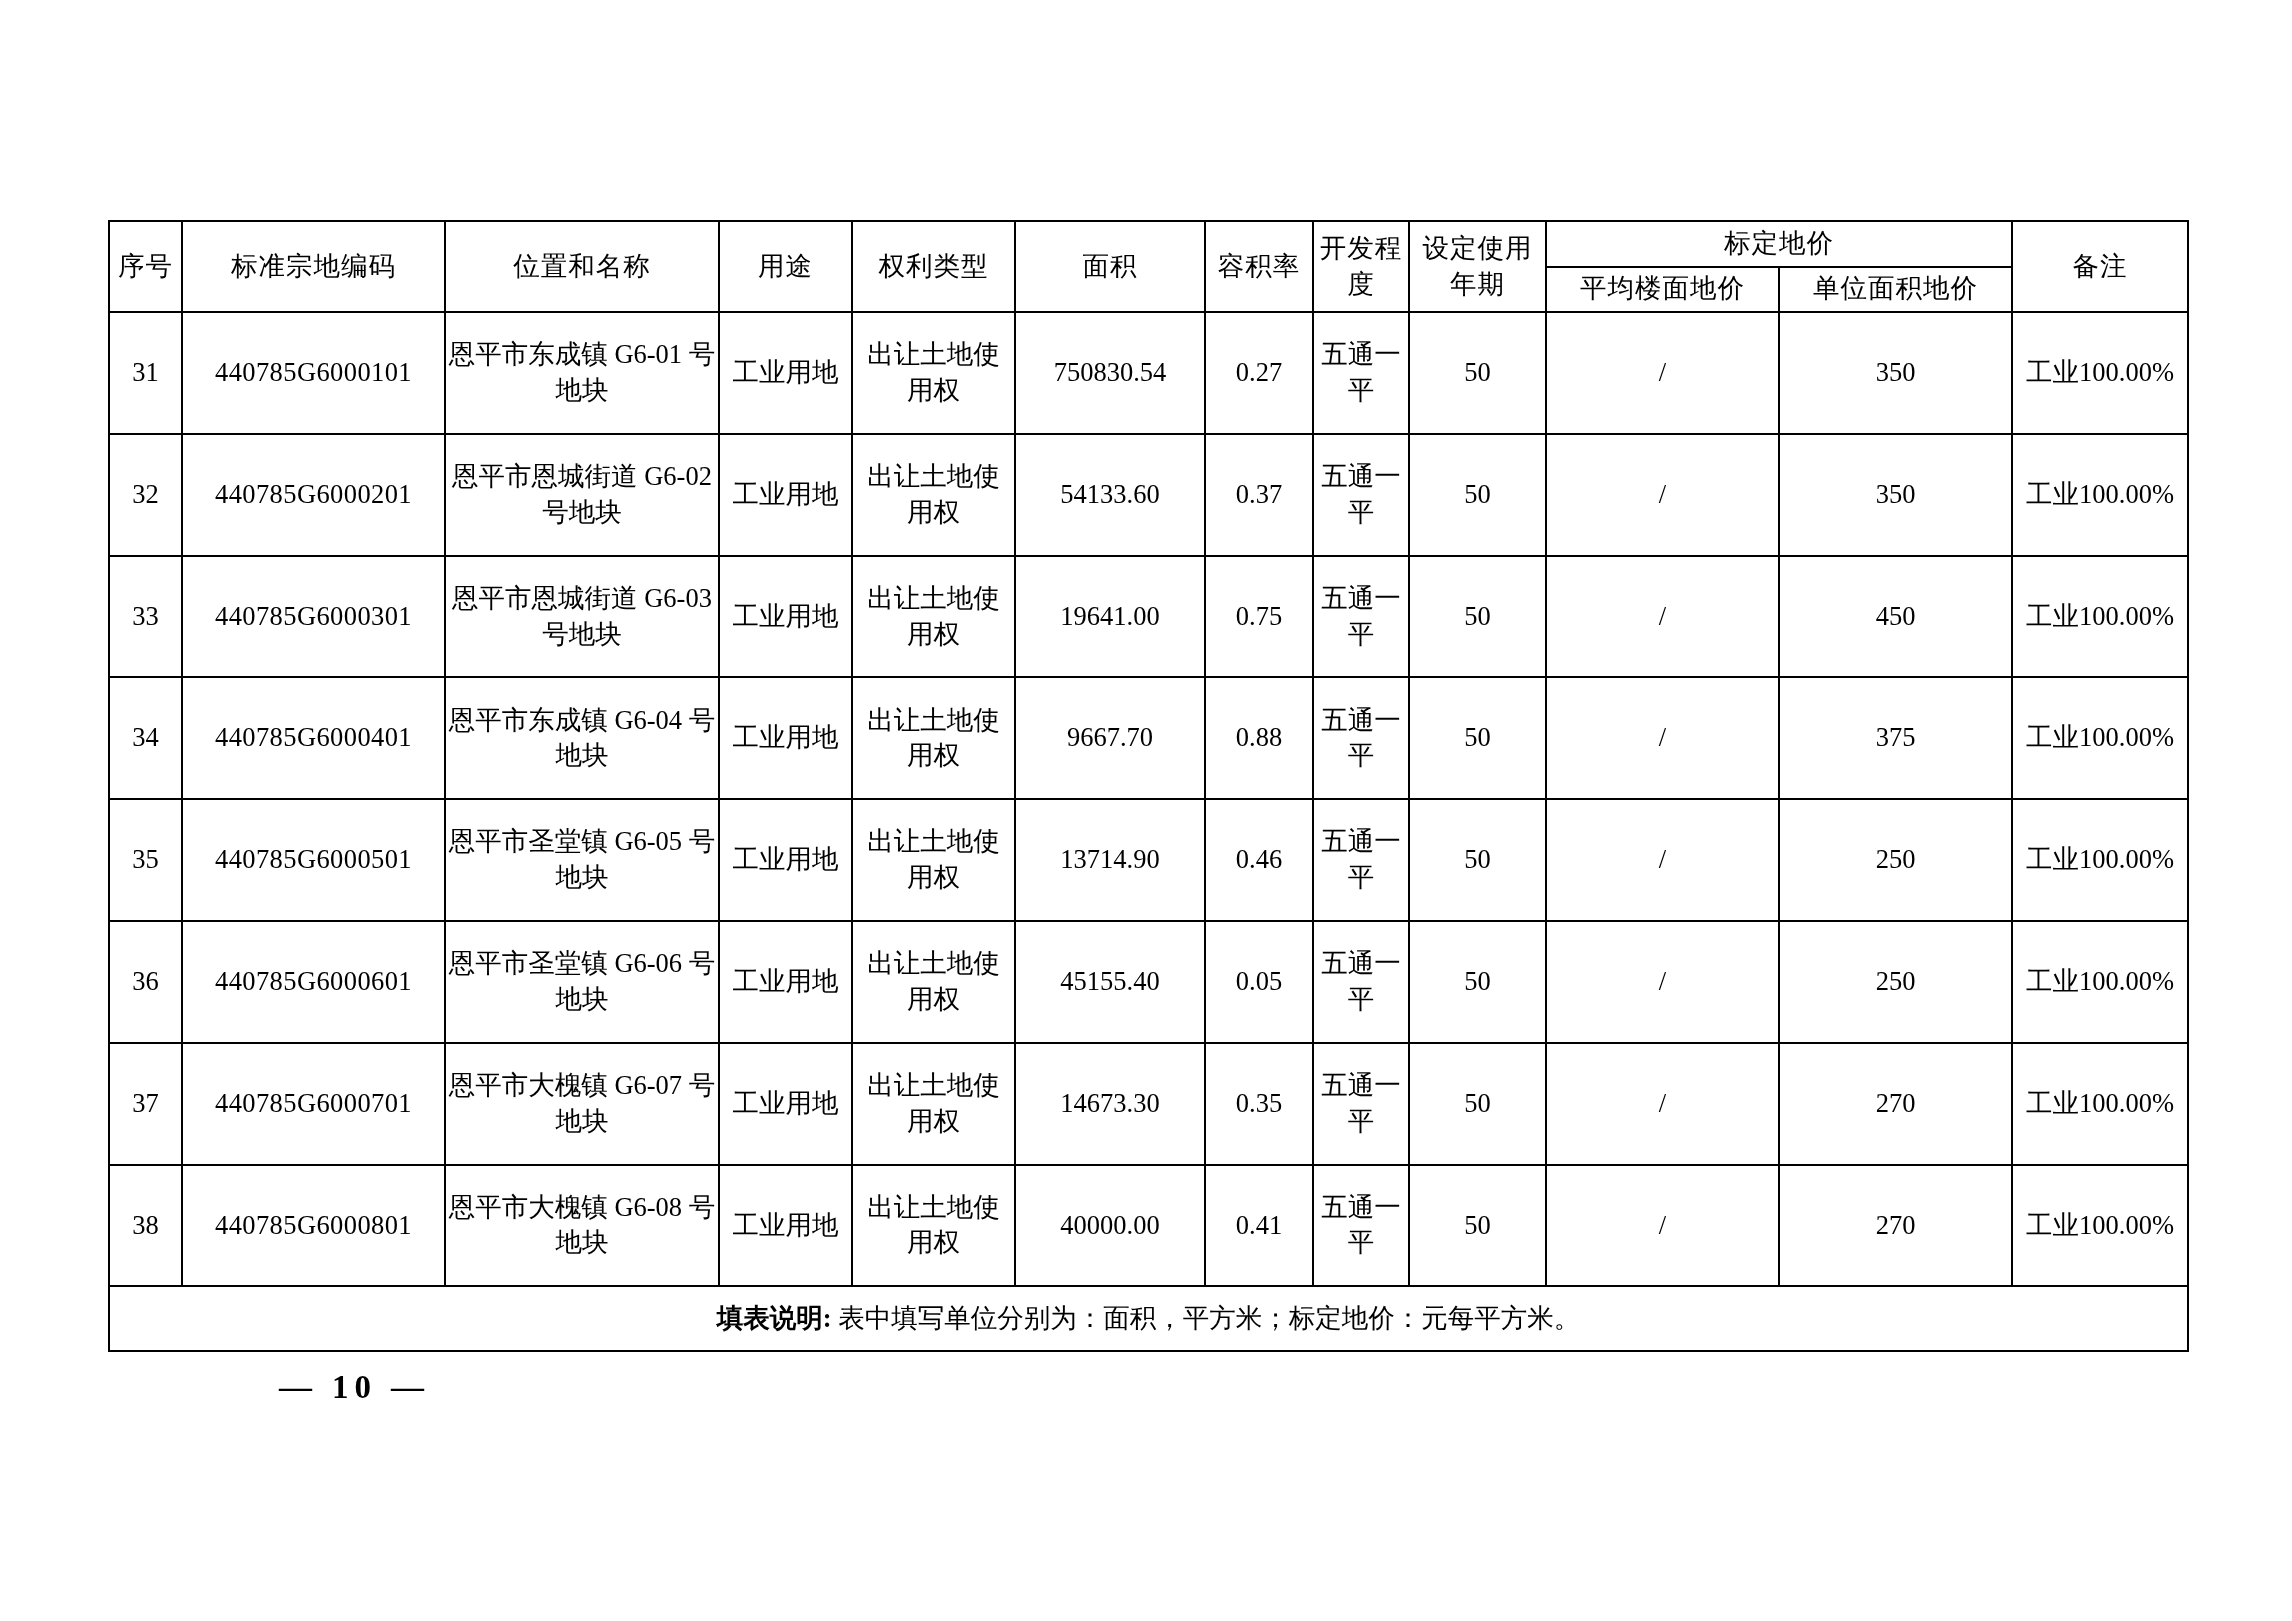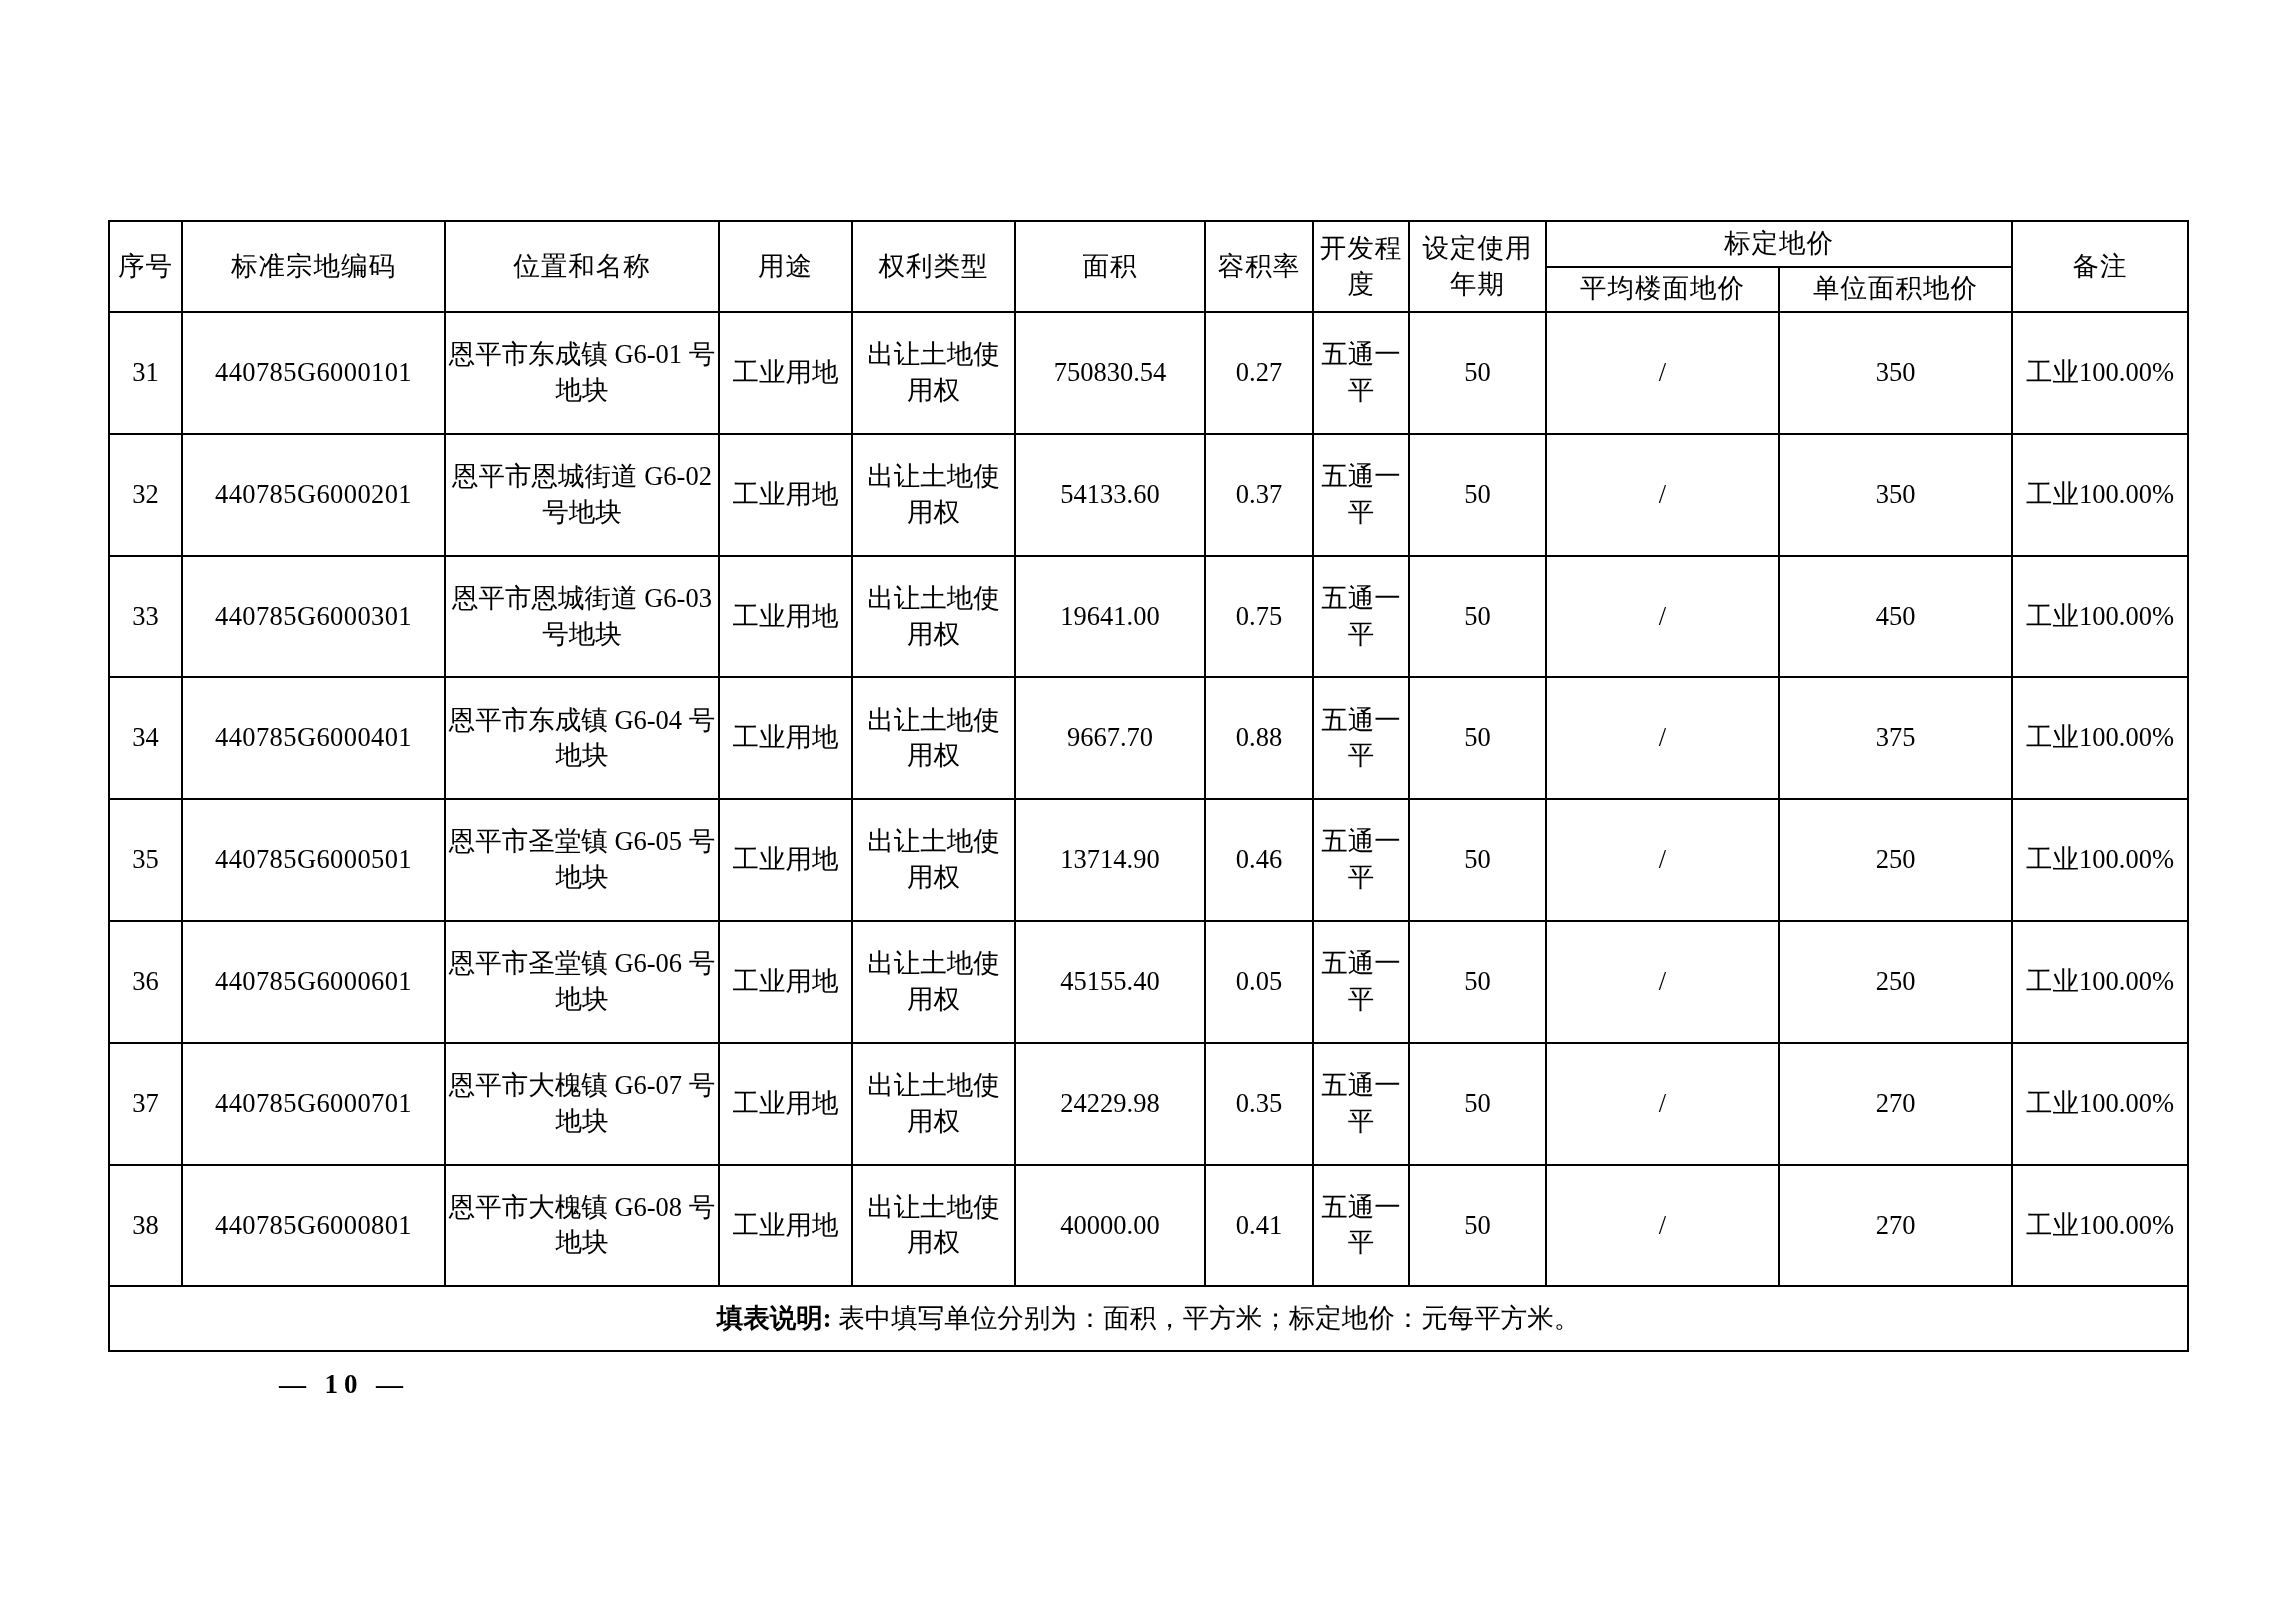--- a/index.html
+++ b/index.html
@@ -85,21 +85,21 @@
     height: 55px;
     border-radius: 30px;
   }
   .note-label {
     font-weight: bold;
   }
   .page-number {
     position: absolute;
     left: 279px;
     top: 1353px;
-    font-size: 27px;
+    font-size: 33px;
     font-weight: bold;
     letter-spacing: 5.9px;
     font-family: "Liberation Serif", "DejaVu Serif", serif;
   }
 </style>
 </head>
 <body>
 
 <div class="page">
 
@@ -227,21 +227,21 @@
           <td class="unit">250</td>
           <td class="remark">工业100.00%</td>
         </tr>
 
         <tr class="datarow">
           <td class="seq">37</td>
           <td class="code">440785G6000701</td>
           <td class="loc">恩平市大槐镇 G6-07 号地块</td>
           <td class="use">工业用地</td>
           <td class="right">出让土地使用权</td>
-          <td class="area">24229.98</td>
+          <td class="area">14673.30</td>
           <td class="ratio">0.35</td>
           <td class="dev">五通一平</td>
           <td class="years">50</td>
           <td class="avgf">/</td>
           <td class="unit">270</td>
           <td class="remark">工业100.00%</td>
         </tr>
 
         <tr class="datarow">
           <td class="seq">38</td>

